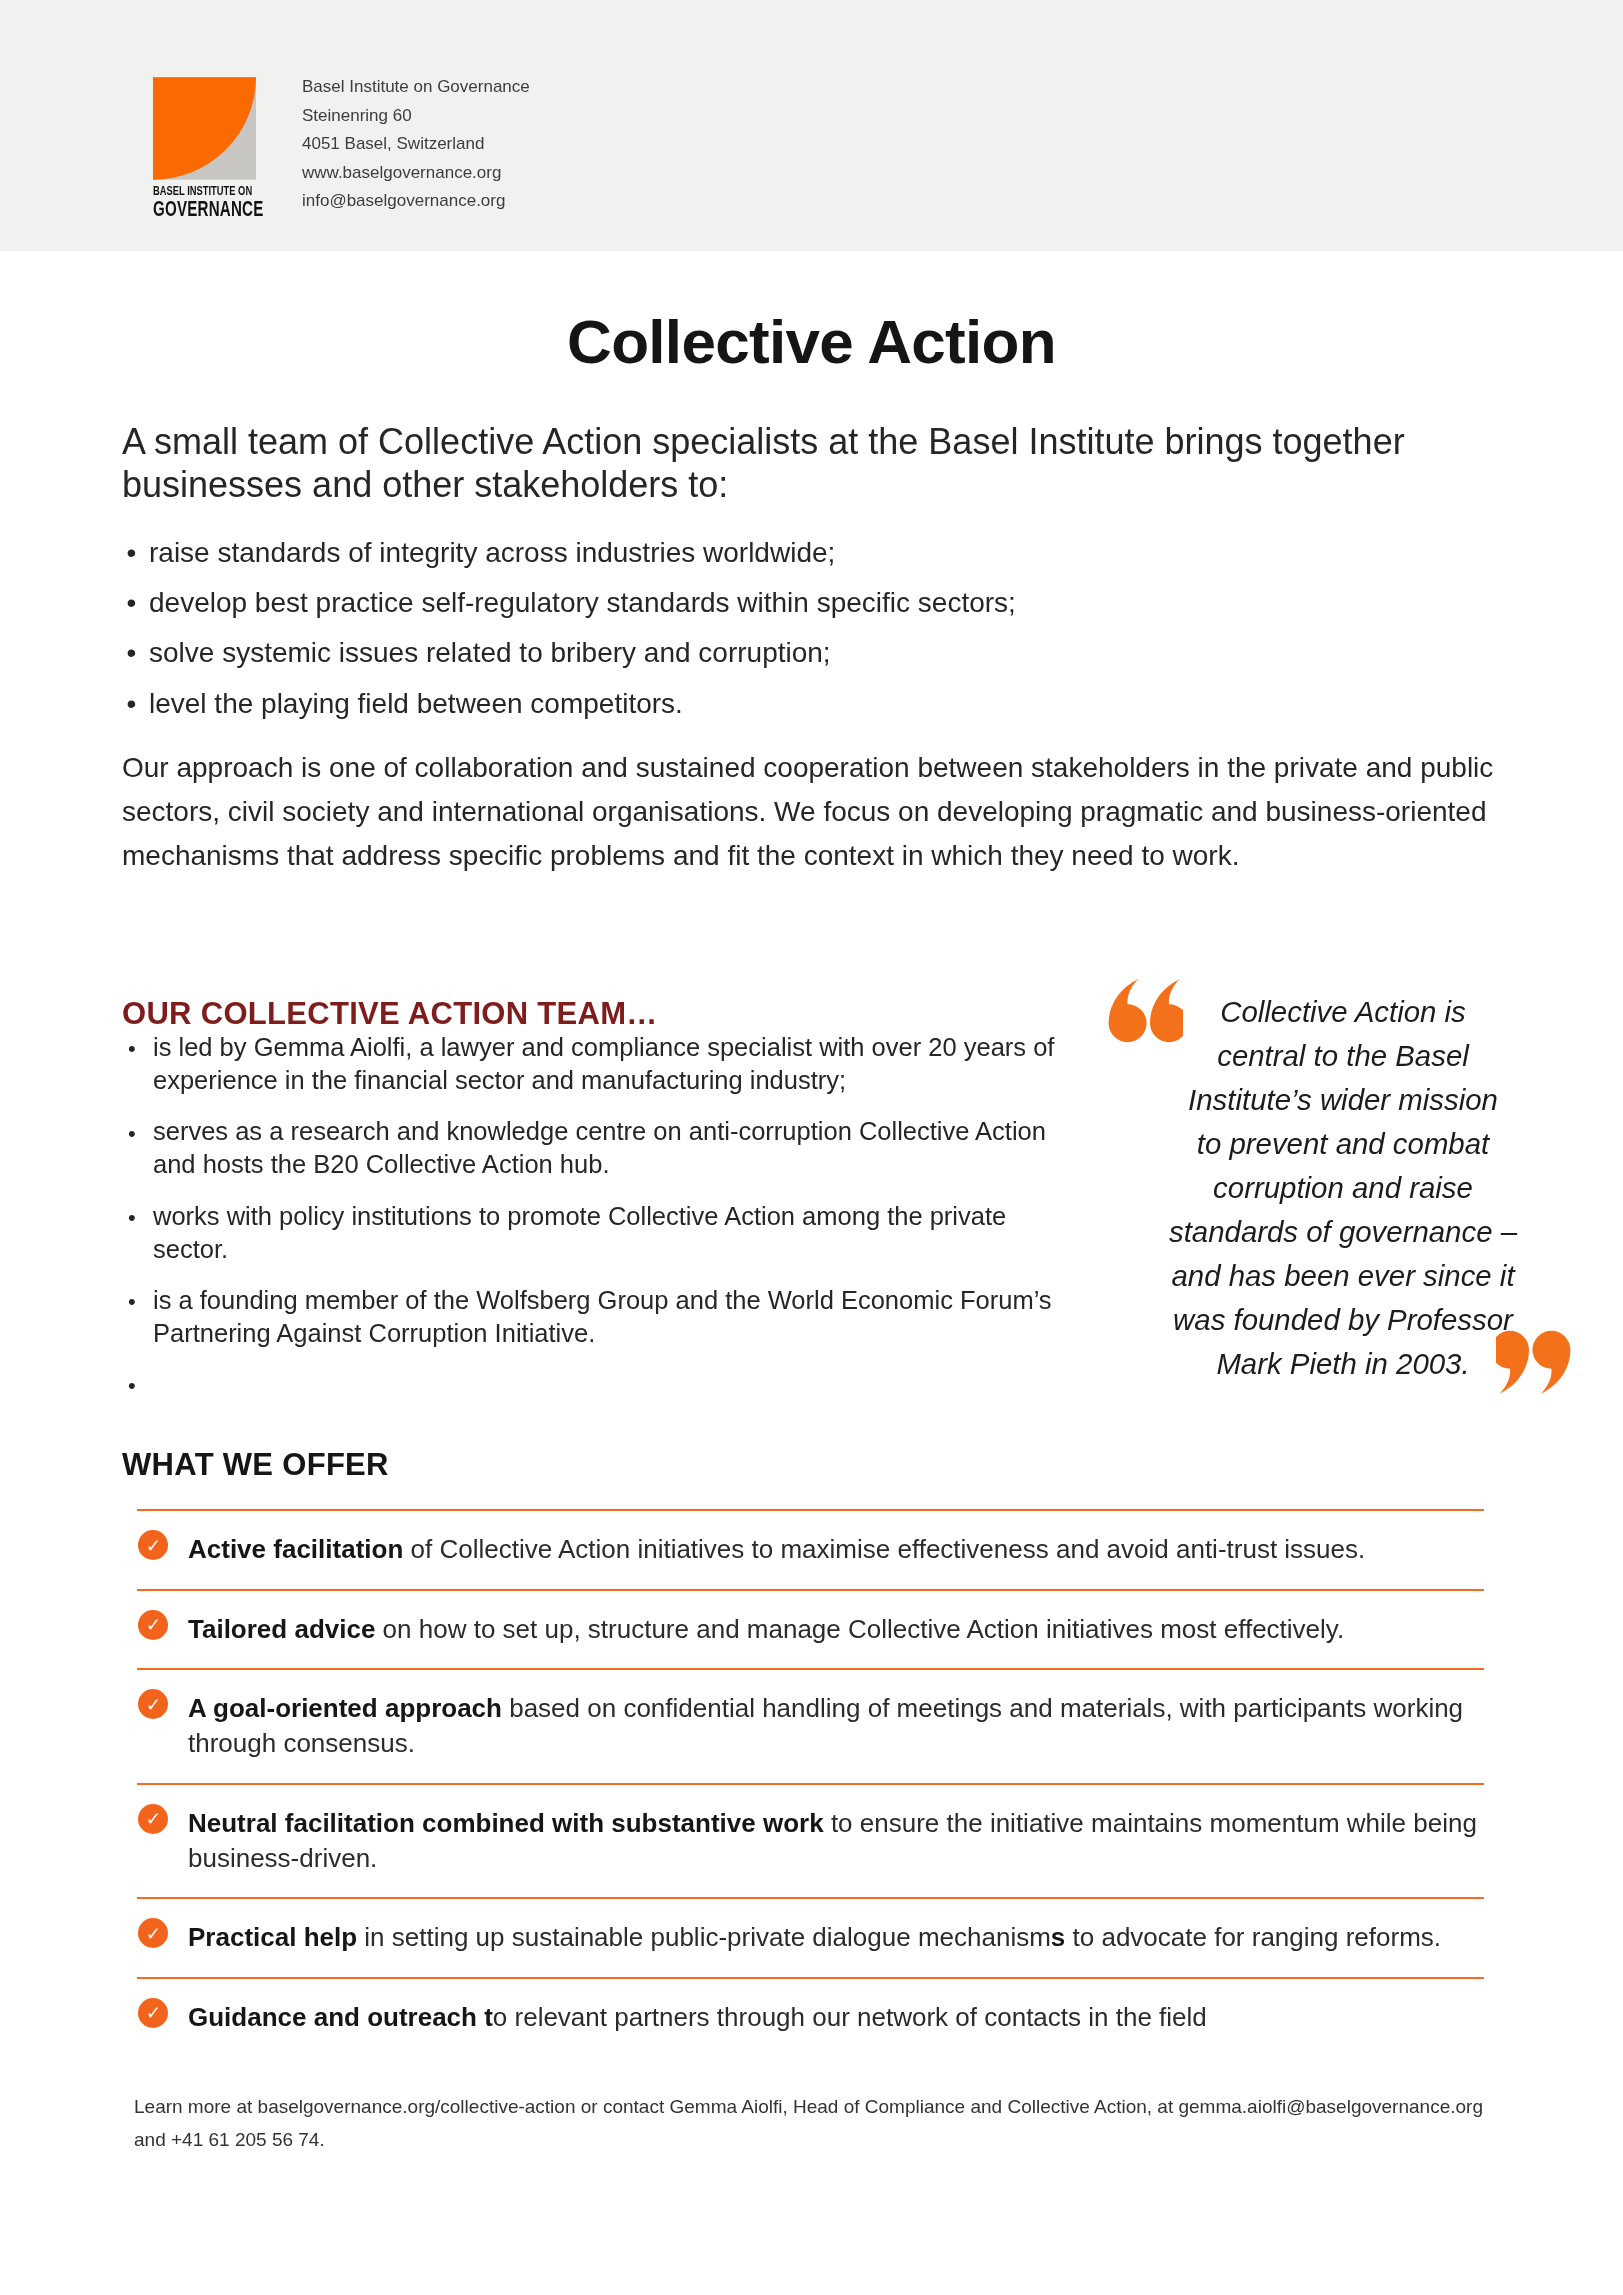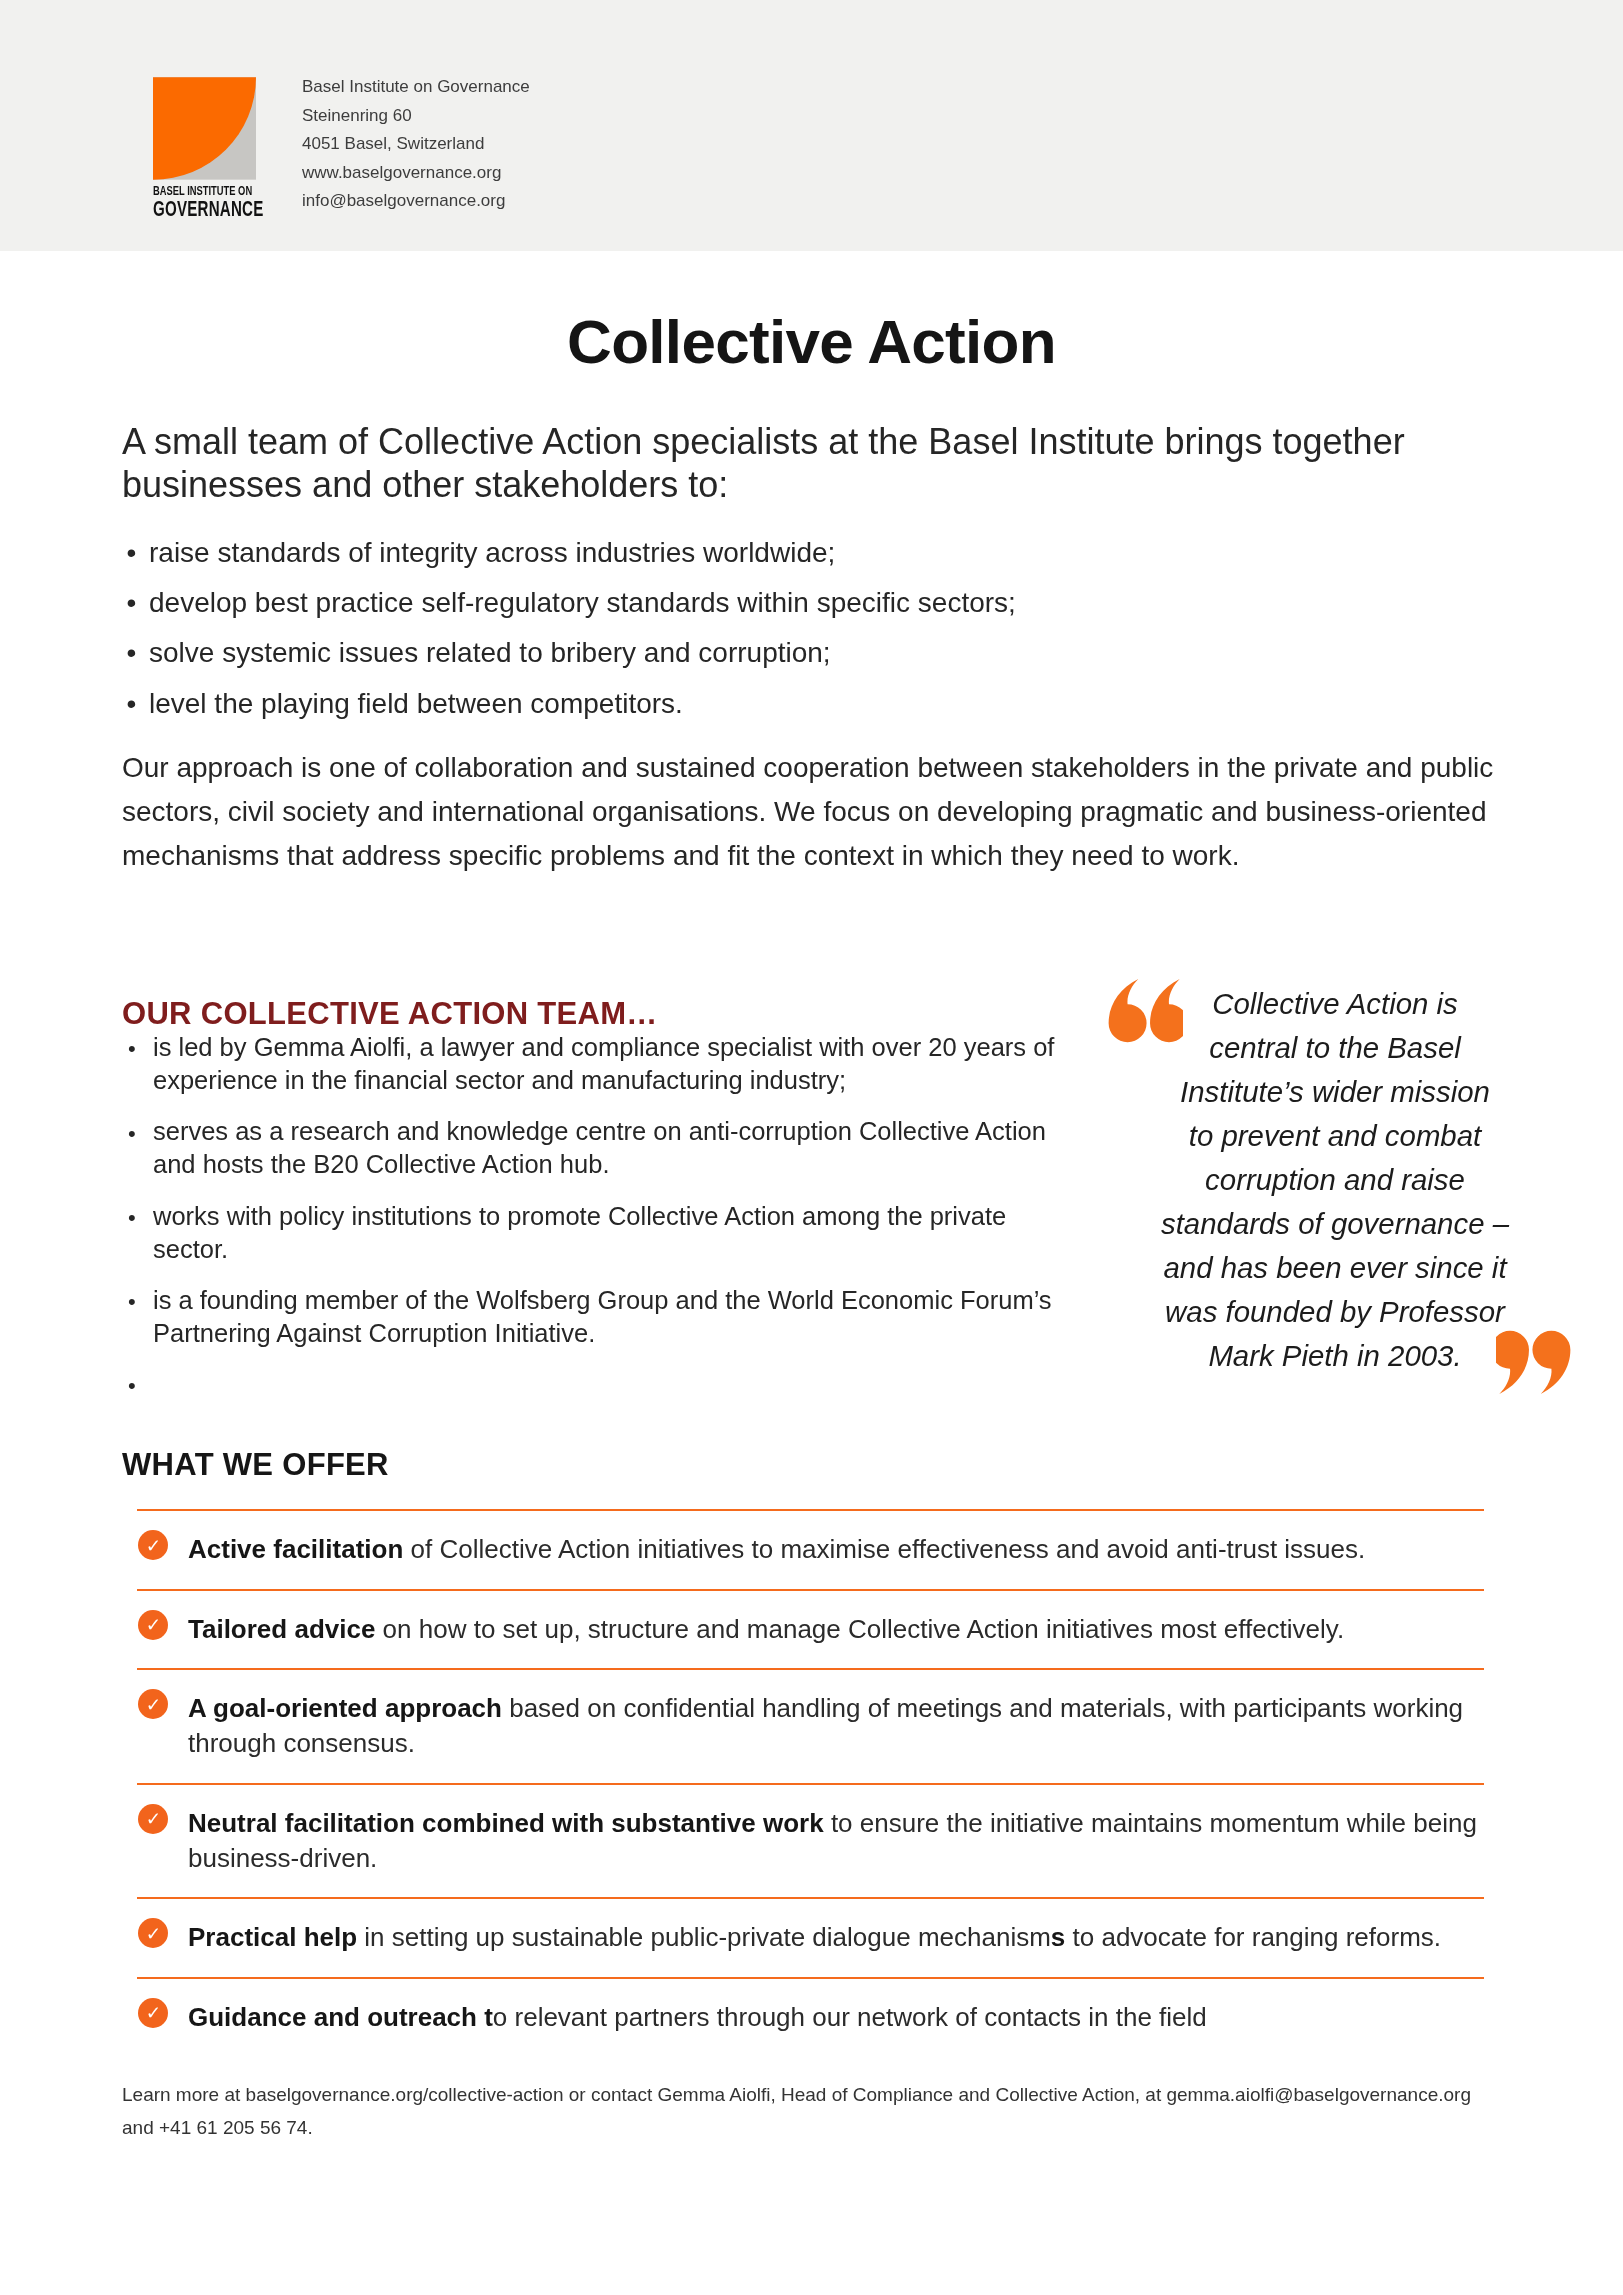--- a/index.html
+++ b/index.html
@@ -34,37 +34,37 @@
   .team-h{position:absolute;left:122px;top:996px;margin:0;font-size:31px;font-weight:700;
           letter-spacing:0.3px;color:#7f1d1d;}
   .team-list{position:absolute;left:124px;top:1031px;width:957px;
              font-size:25.5px;line-height:33px;}
   .team-list li{position:relative;margin-bottom:18.3px;padding-left:29px;}
   .team-list .dot{font-size:22px;top:1.3px;left:3.9px;}
 
   
   .quote-open{position:absolute;left:1106px;top:979px;}
   .quote-close{position:absolute;left:1496px;top:1323px;transform:rotate(180deg);}
-  .quote-text{position:absolute;left:1123px;top:982px;width:424px;margin:0;
+  .quote-text{position:absolute;left:1123px;top:982px;width:424px;margin:8px;
               text-align:center;font-style:italic;font-size:29.4px;line-height:44px;
               white-space:pre-line;color:#1c1c1c;}
 
   
   .offer-h{position:absolute;left:122px;top:1447px;margin:0;font-size:31px;font-weight:700;
            letter-spacing:0.3px;color:#161616;}
   .offers{position:absolute;left:137px;top:1509px;width:1347px;}
   .offer-item{position:relative;border-top:2.6px solid #f56b1d;
               padding:21px 0 21.6px 51px;font-size:26px;line-height:35px;color:#2b2b2b;}
   .offer-item .lead{font-weight:700;color:#161616;}
   .check{position:absolute;left:1.3px;top:19px;width:30px;height:30px;border-radius:50%;
          background:#f2641c;color:#ffffff;display:flex;align-items:center;justify-content:center;
          font-size:18.3px;font-weight:700;}
 
   
-  .footer{position:absolute;left:122px;top:2078px;width:1385px;margin:0;
+  .footer{position:absolute;left:122px;top:2078px;width:1385px;margin:12px;
           font-size:19px;line-height:33px;color:#333333;}
 </style>
 </head>
 <body>
 
 <div class="page">
 
   <header class="band">
     <div class="logo">
       <span>

